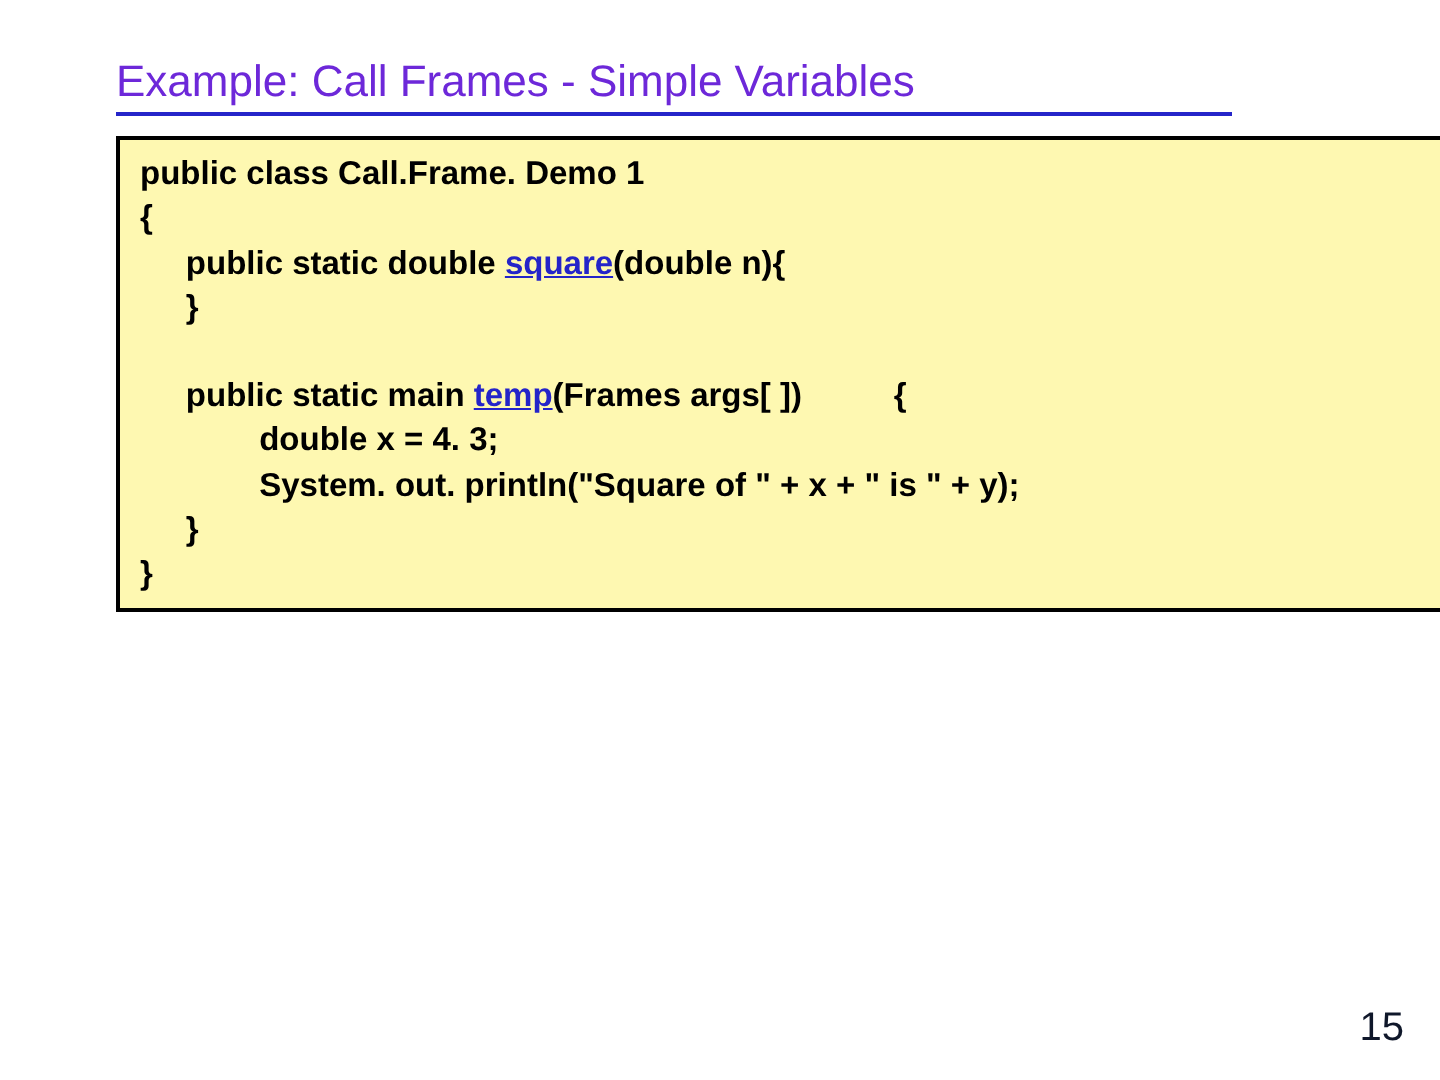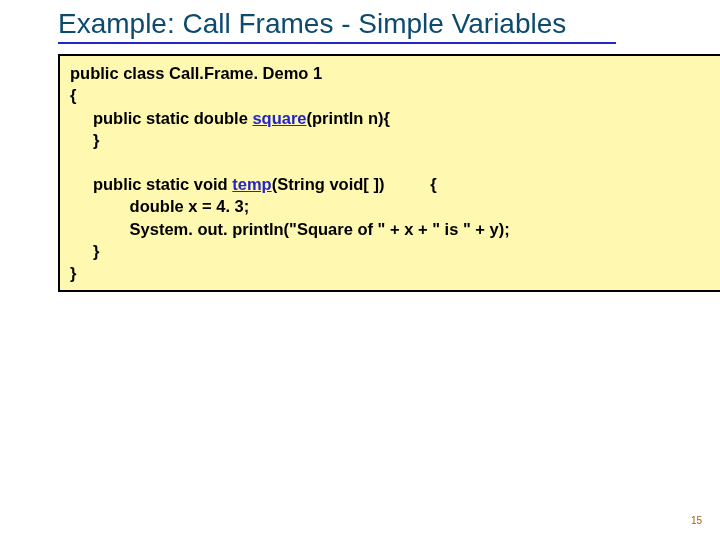--- a/index.html
+++ b/index.html
@@ -10,23 +10,23 @@
       font-family: Arial, Helvetica, sans-serif;
       overflow: hidden;
     }
     .slide {
       width: 720px;
       height: 540px;
       background: #fff;
       position: relative;
     }
     .title {
-      font-size: 28px;
-      color: #0c4a6e;
-      padding: 8px 0 2px 58px;
+      font-size: 22px;
+      color: #6d28d9;
+      padding: 28px 0 2px 58px;
       font-weight: normal;
     }
     .title-underline {
       height: 2px;
       background: #2525c9;
       margin: 0 58px 0 58px;
       width: 558px;
     }
     .code-box {
       margin: 10px 58px 0 58px;
@@ -45,38 +45,38 @@
     }
     .blank { height: 22px; }
     .method-name {
       color: #2424c9;
       text-decoration: underline;
     }
     .page-num {
       position: absolute;
       bottom: 14px;
       right: 18px;
-      font-size: 10px;
-      color: #a16207;
+      font-size: 20px;
+      color: #0f172a;
     }
   </style>
 </head>
 <body>
 
 <div class="slide">
   <h1 class="title">Example: Call Frames - Simple Variables</h1>
   <div class="title-underline"></div>
 
   <div class="code-box">
     <div class="line">public class Call.Frame. Demo 1</div>
     <div class="line">{</div>
-    <div class="line"><span>     public static double </span><span class="method-name">square</span><span>(println n){</span></div>
+    <div class="line"><span>     public static double </span><span class="method-name">square</span><span>(double n){</span></div>
     <div class="line">     }</div>
     <div class="blank"></div>
-    <div class="line"><span>     public static void </span><span class="method-name">temp</span><span>(String void[ ])          {</span></div>
+    <div class="line"><span>     public static main </span><span class="method-name">temp</span><span>(Frames args[ ])          {</span></div>
     <div class="line">             double x = 4. 3;</div>
     <div class="line">             System. out. println("Square of " + x + " is " + y);</div>
     <div class="line">     }</div>
     <div class="line">}</div>
   </div>
 
   <div class="page-num">15</div>
 </div>
 
 </body></html>

